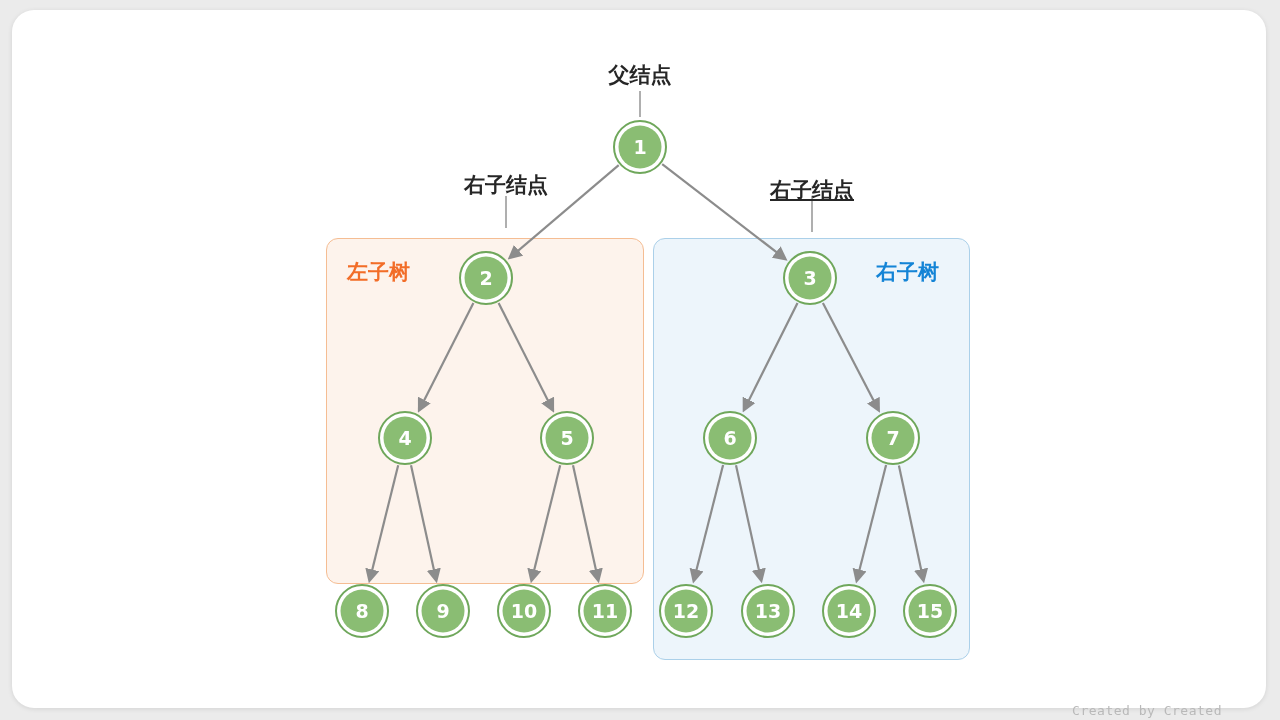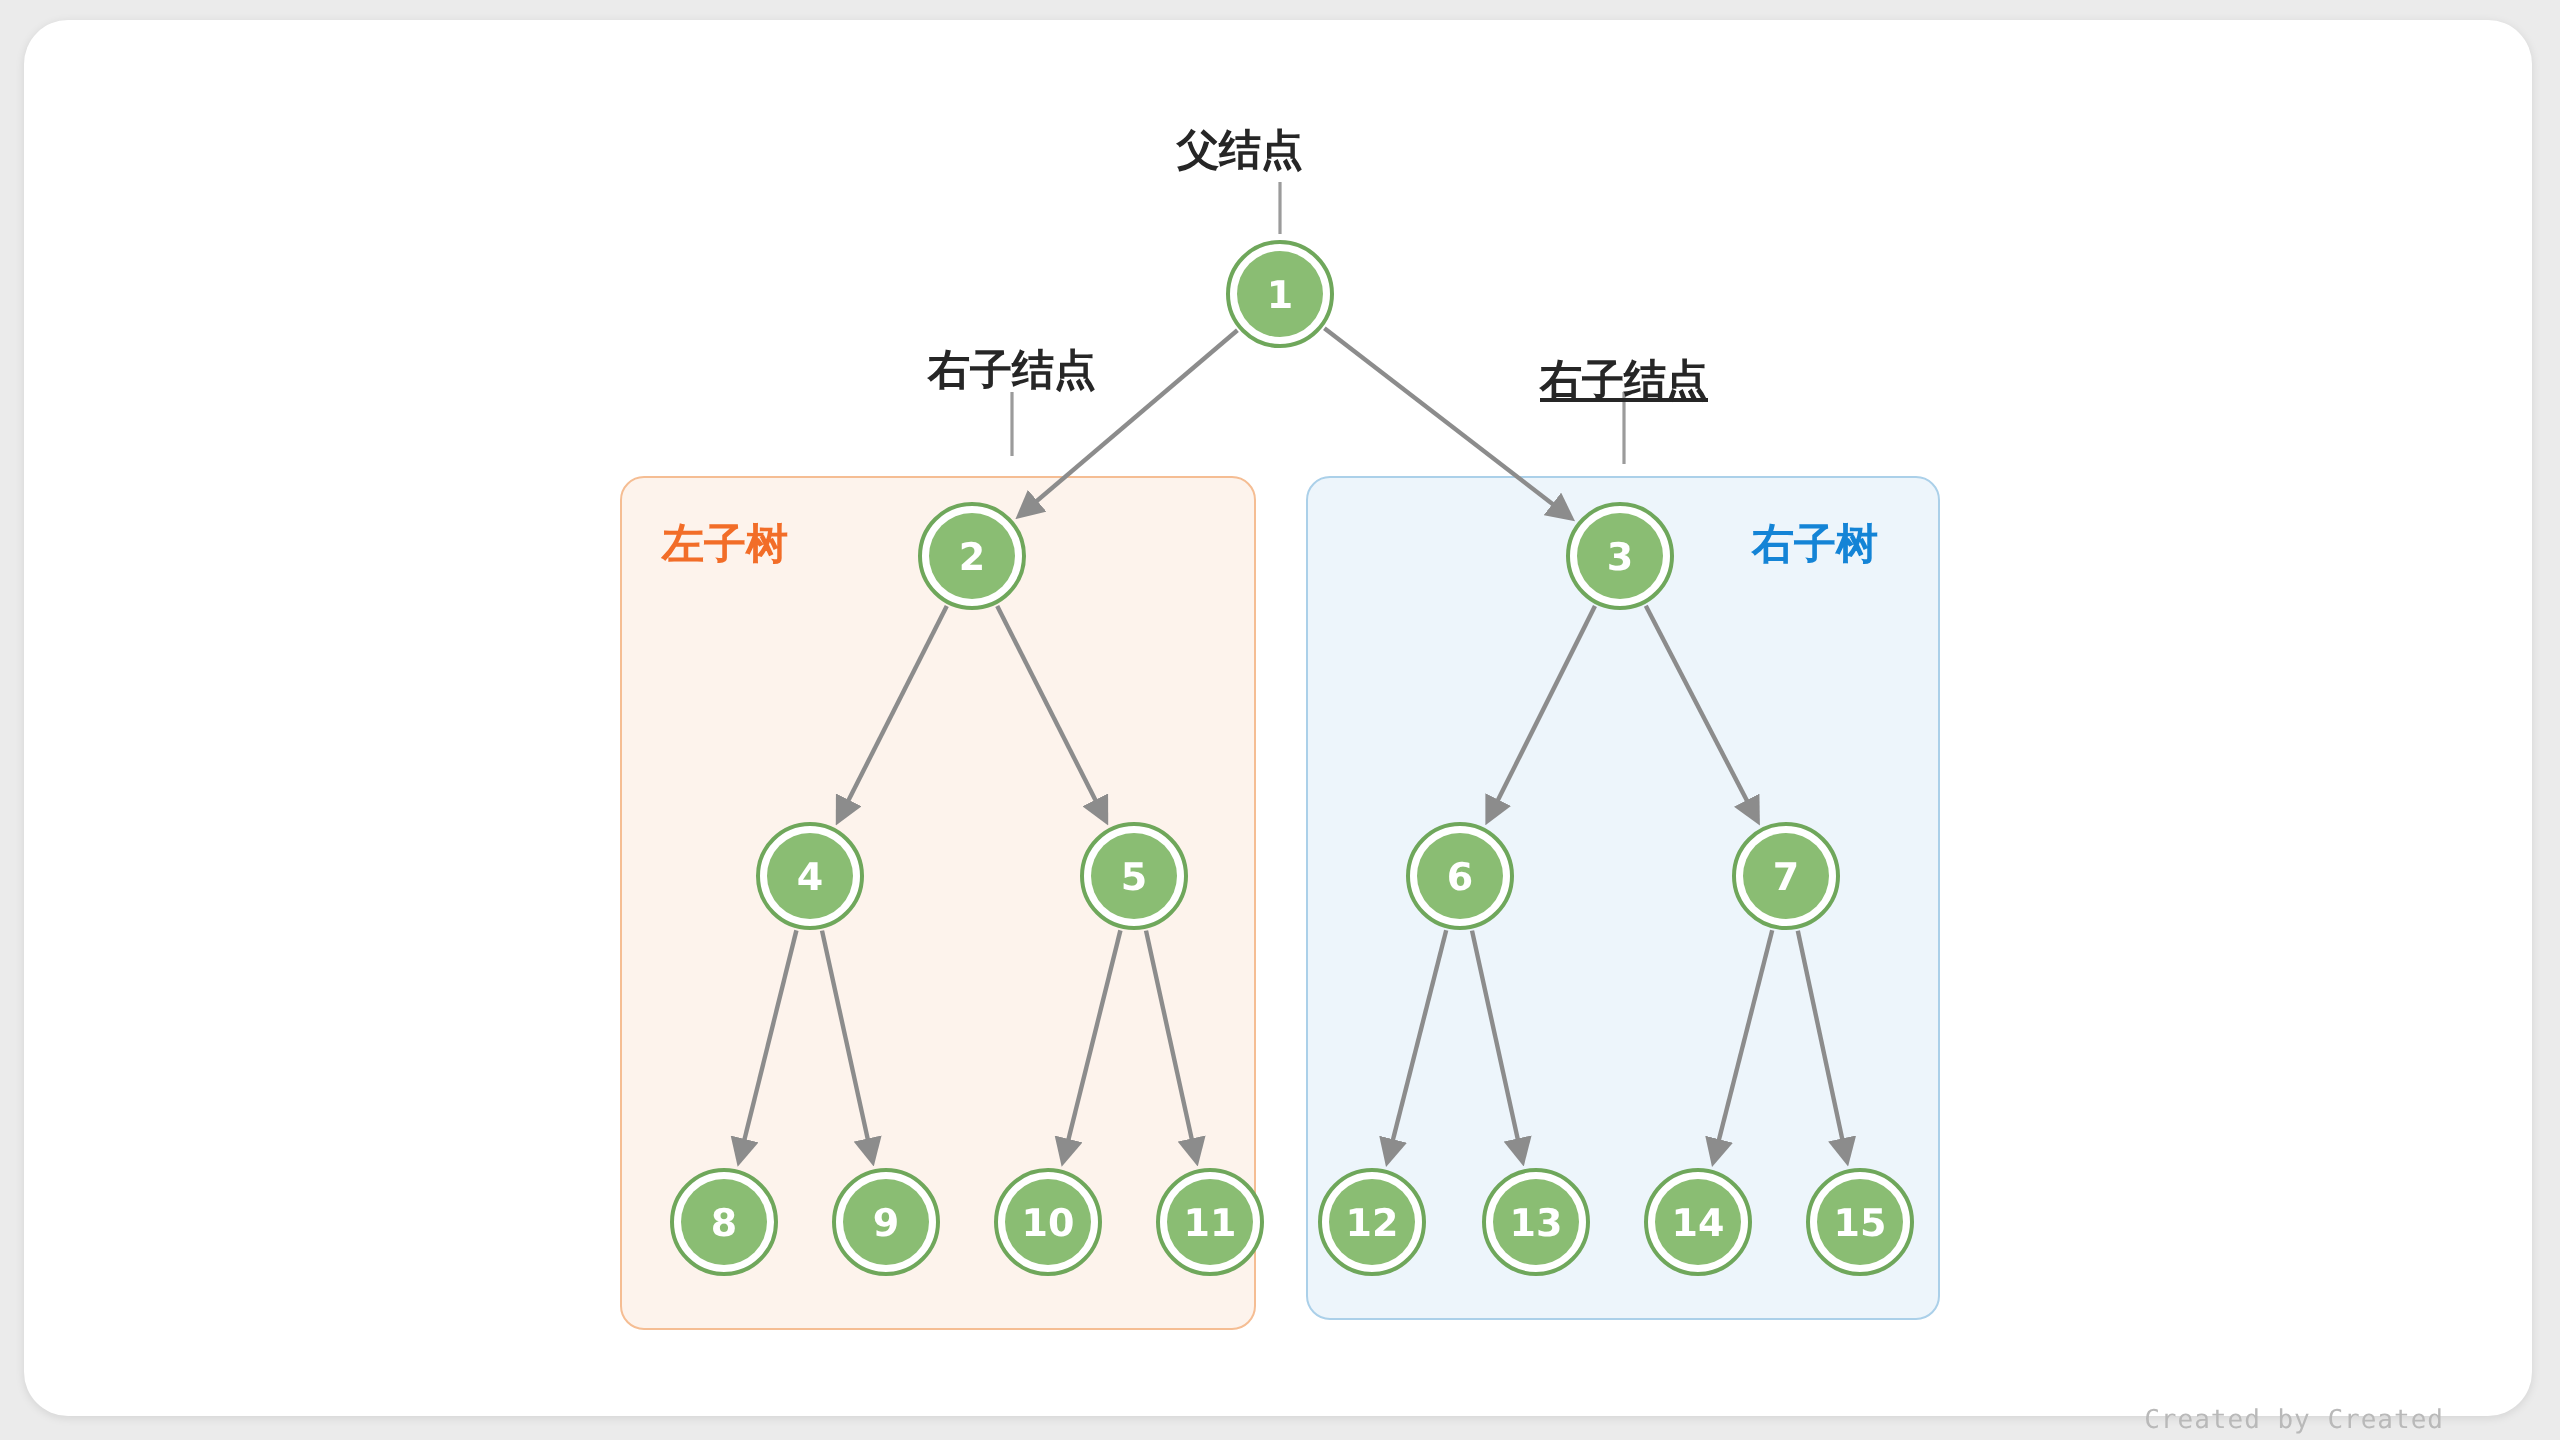--- a/index.html
+++ b/index.html
@@ -29,21 +29,21 @@
     font-size: 21px;
     color: var(--label-text, #262626);
     white-space: nowrap;
   }
   .subtree-box {
     position: absolute;
     border-radius: 12px;
     box-sizing: border-box;
   }
   .box-left {
-    left: 310px; top: 238px; width: 318px; height: 427px;
+    left: 326px; top: 238px; width: 318px; height: 346px;
     background: var(--left-box-fill, #fdf3ec);
     border: 1.5px solid var(--left-box-border, #f5bd93);
   }
   .box-right {
     left: 653px; top: 238px; width: 317px; height: 422px;
     background: var(--right-box-fill, #edf5fb);
     border: 1.5px solid var(--right-box-border, #abd0e9);
   }
   .subtree-lbl {
     position: absolute;
@@ -169,17 +169,17 @@
       <circle cx="849" cy="611" r="21.5" fill="#8abd73"></circle>
       <text x="849" y="618" text-anchor="middle" font-size="19" font-weight="bold" fill="#ffffff" font-family="&quot;DejaVu Sans&quot;, &quot;Liberation Sans&quot;, sans-serif">14</text>
     </g>
     <g>
       <circle cx="930" cy="611" r="26" fill="#ffffff" stroke="#6fa75b" stroke-width="2"></circle>
       <circle cx="930" cy="611" r="21.5" fill="#8abd73"></circle>
       <text x="930" y="618" text-anchor="middle" font-size="19" font-weight="bold" fill="#ffffff" font-family="&quot;DejaVu Sans&quot;, &quot;Liberation Sans&quot;, sans-serif">15</text>
     </g>
   </svg>
 
-<div class="lbl" style="left:620px; top:61px;">父结点</div>
+<div class="lbl" style="left:640px; top:61px;">父结点</div>
 <div class="lbl" style="left:506px; top:171px;">右子结点</div>
 <div class="lbl" style="left:812px; top:176px;text-decoration:underline;">右子结点</div>
 
 <div class="watermark">Created by Created</div>
 
 </body></html>

